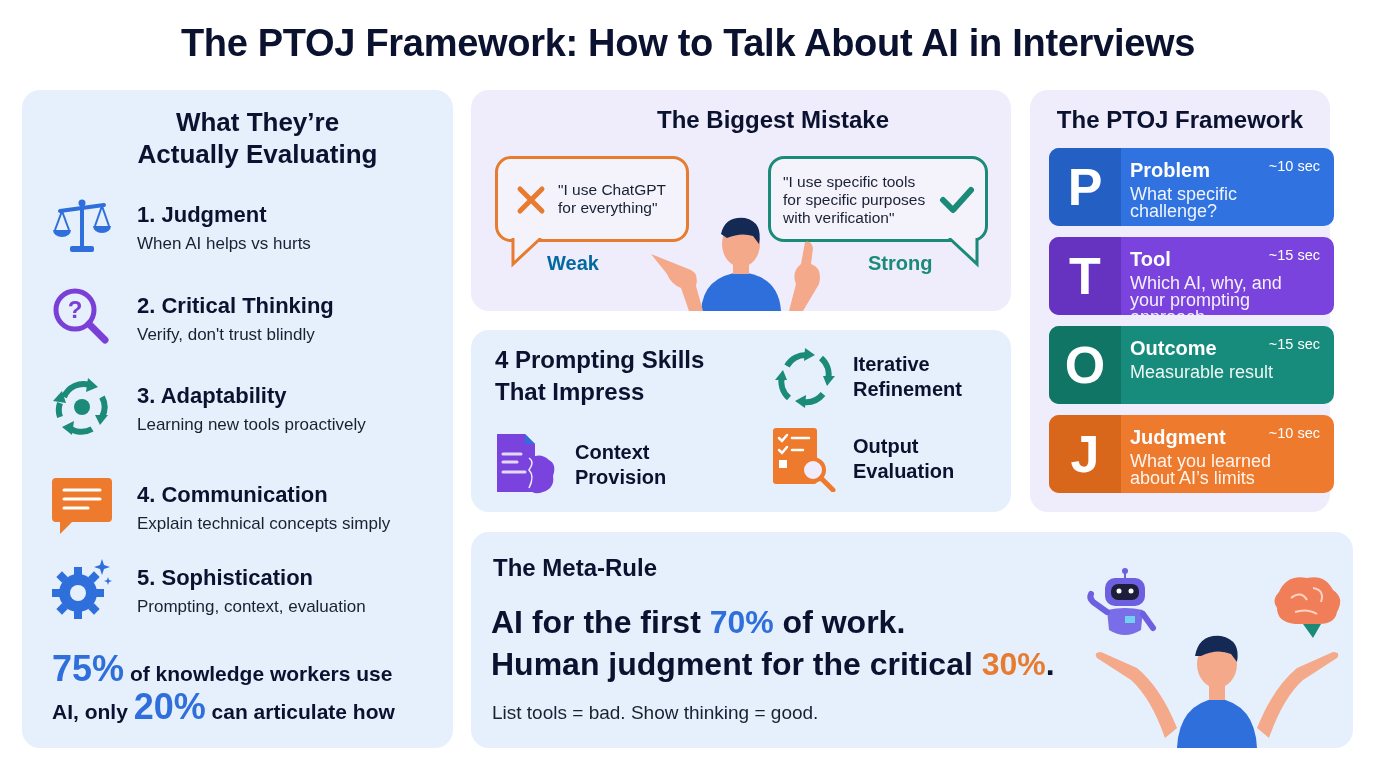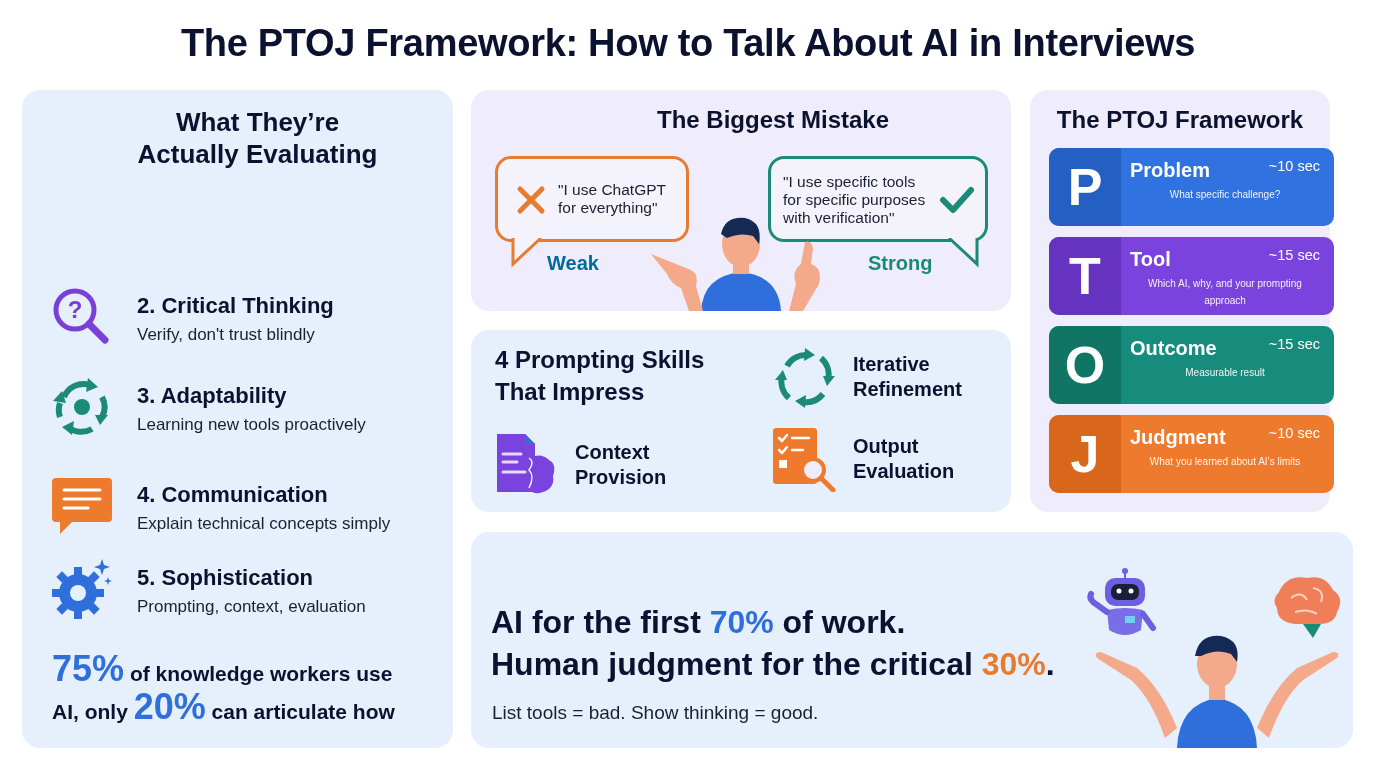--- a/index.html
+++ b/index.html
@@ -40,21 +40,21 @@
   .skill { position: absolute; }
   .skill .icon { position: absolute; left: 0; top: 0; width: 64px; height: 64px; }
   .skill .label { position: absolute; left: 80px; top: 6px; font-size: 20px; font-weight: 700; line-height: 25px; width: 160px; }
 
   
   #ptoj { left: 1030px; top: 90px; width: 300px; height: 422px; text-decoration: underline; }
   #ptoj .ptitle { position: absolute; top: 16px; left: 0; width: 100%; text-align: center; font-size: 24px; font-weight: 700; }
   .step { position: absolute; left: 19px; width: 285px; height: 78px; border-radius: 10px; overflow: hidden; color: #fff; }
   .step .letterbox { position: absolute; left: 0; top: 0; width: 72px; height: 100%; display: flex; align-items: center; justify-content: center; font-size: 52px; font-weight: 700; }
   .step .sname { position: absolute; left: 81px; top: 11px; font-size: 20px; font-weight: 700; }
-  .step .sdesc { position: absolute; left: 81px; top: 38px; font-size: 10px; line-height: 17px; opacity: 0.92; width: 190px; text-align: center; }
+  .step .sdesc { position: absolute; left: 81px; top: 38px; font-size: 18px; line-height: 17px; opacity: 0.92; width: 190px; }
   .step .stime { position: absolute; right: 14px; top: 10px; font-size: 14.5px; }
 
   
   #meta { left: 471px; top: 532px; width: 882px; height: 216px; }
   #meta .ptitle { position: absolute; left: 22px; top: 22px; font-size: 24px; font-weight: 700; }
   #meta .line { position: absolute; left: 20px; font-size: 32px; font-weight: 700; color: #0b1230; }
   #meta .blue { color: #2f6fdb; }
   #meta .orange { color: #e77b30; }
   #meta .sub { position: absolute; left: 21px; top: 170px; font-size: 19px; color: #1a2033; }
 </style>
@@ -62,20 +62,38 @@
 <body>
 
 <div class="title">The PTOJ Framework:  How to Talk About AI in Interviews</div>
 
 <div class="panel blue-panel" id="left">
   <div class="ptitle">
     <div>What They’re</div>
     <div>Actually Evaluating</div>
   </div>
 
+  <div class="eval-item" style="top:104px;">
+    <svg class="icon" viewBox="0 0 64 64">
+      <g fill="#2f6fdb" stroke="#2f6fdb">
+        <rect x="30" y="8" width="4" height="44" stroke="none"></rect>
+        <circle cx="32" cy="9" r="3.5" stroke="none"></circle>
+        <line x1="10" y1="17" x2="54" y2="11" stroke-width="4" stroke-linecap="round"></line>
+        <line x1="12" y1="17" x2="5" y2="36" stroke-width="2"></line>
+        <line x1="12" y1="17" x2="19" y2="36" stroke-width="2"></line>
+        <path d="M3 36 h18 a9 7 0 0 1 -18 0z" stroke="none"></path>
+        <line x1="52" y1="12" x2="45" y2="32" stroke-width="2"></line>
+        <line x1="52" y1="12" x2="59" y2="32" stroke-width="2"></line>
+        <path d="M43 32 h18 a9 7 0 0 1 -18 0z" stroke="none"></path>
+        <rect x="20" y="52" width="24" height="6" rx="2" stroke="none"></rect>
+      </g>
+    </svg>
+    <div class="name">1. Judgment</div>
+    <div class="desc">When AI helps vs hurts</div>
+  </div>
 
   <div class="eval-item" style="top:195px;">
     <svg class="icon" viewBox="0 0 64 64">
       <circle cx="25" cy="25" r="19" fill="none" stroke="#7a3fd6" stroke-width="5"></circle>
       <line x1="39" y1="39" x2="55" y2="55" stroke="#7a3fd6" stroke-width="7" stroke-linecap="round"></line>
       <text x="25" y="33" text-anchor="middle" font-size="24" font-weight="700" fill="#7a3fd6" font-family="Liberation Sans, sans-serif">?</text>
     </svg>
     <div class="name">2. Critical Thinking</div>
     <div class="desc">Verify, don't trust blindly</div>
   </div>
@@ -281,20 +299,21 @@
 
   <div class="step" style="top:325px;background:#ee7a2d;">
     <div class="letterbox" style="background:#d8671c;">J</div>
     <div class="sname">Judgment</div>
     <div class="sdesc">What you learned about AI’s limits</div>
     <div class="stime">~10 sec</div>
   </div>
 </div>
 
 <div class="panel blue-panel" id="meta">
+  <div class="ptitle">The Meta-Rule</div>
   <div class="line" style="top:72px;">
     <span>AI for the first</span>
     <span class="blue">70%</span>
     <span>of work.</span>
   </div>
   <div class="line" style="top:114px;">
     <span>Human judgment for the critical</span>
     <span class="orange">30%</span><span>.</span>
   </div>
   <div class="sub">List tools = bad. Show thinking = good.</div>

